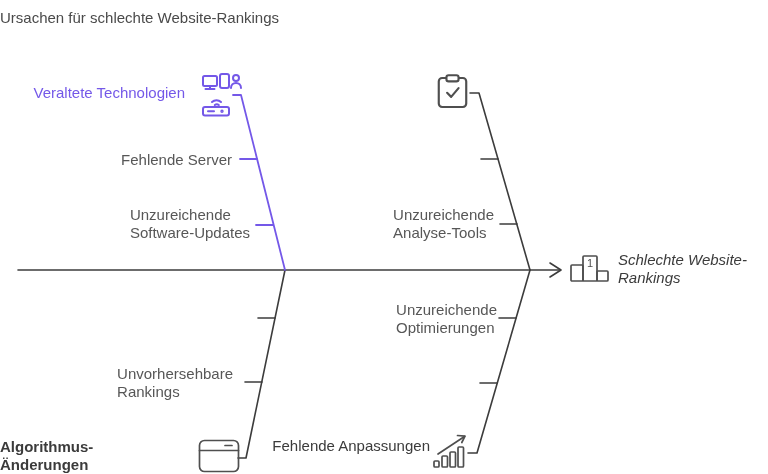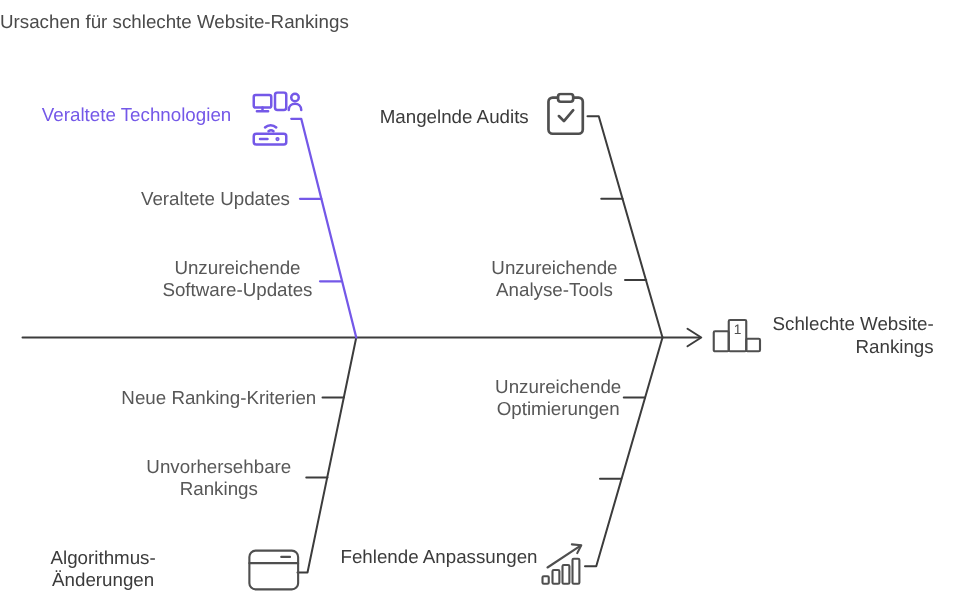--- a/index.html
+++ b/index.html
@@ -2,25 +2,25 @@
 <html><head>
 <meta charset="utf-8">
 <style>
   html,body{margin:0;padding:0;background:#ffffff;}
   .canvas{
     position:relative;width:768px;height:474px;background:#ffffff;overflow:hidden;
     font-family:"Liberation Sans", sans-serif;
   }
   .lbl{
     position:absolute;font-size:15px;line-height:18px;white-space:pre-line;
-    color:#575757;text-align:center;
+    color:#575757;text-align:left;
   }
   .lbl.main{color:#3b3b3b;}
   .lbl.purple{color:#7458e8;}
-  .lbl.left-align{text-align:right;}
+  .lbl.left-align{text-align:left;font-style:italic;}
   .title{
     position:absolute;top:9px;left:0;width:100%;
     font-size:15px;line-height:18px;color:#4a4a4a;
   }
   .icon{position:absolute;display:block;}
   .icon svg{display:block;}
   svg.lines{position:absolute;top:0;left:0;}
 </style>
 </head>
 <body>
@@ -64,45 +64,43 @@
       <circle cx="46" cy="5" r="3"></circle>
       <path d="M41 15 c0-3.2 2.3-5 5-5 c2.7 0 5 1.8 5 5"></path>
       <path d="M22 29 a6.5 6.5 0 0 1 9 0"></path>
       <path d="M24.8 32 a3.2 3.2 0 0 1 4 0"></path>
       <rect x="13" y="34" width="26" height="8.5" rx="2"></rect>
       <path d="M18 38.2 h6"></path>
       <circle cx="32" cy="38.2" r="0.7"></circle>
     </svg>
   </span>
 
-  <div class="lbl" style="right:536px;top:151px;">Veraltete Updates</div>
+  <div class="lbl" style="right:536px;top:151px;">Fehlende Server</div>
 
   <div class="lbl" style="right:518px;top:206px;">Unzureichende
 Software-Updates</div>
 
-  <div class="lbl main" style="right:345px;top:85px;">Mangelnde Audits</div>
 
   <span class="icon" style="left:436px;top:74px;">
     <svg width="33" height="35" viewBox="0 0 24 26" fill="none" stroke="#4f4f4f" stroke-width="1.6" stroke-linecap="round" stroke-linejoin="round">
       <rect x="1.8" y="3" width="20.4" height="21.5" rx="2.5"></rect>
       <rect x="7.5" y="0.9" width="9" height="4.6" rx="1.6" fill="#ffffff"></rect>
       <path d="M8 14 l3 3 l5.5 -6.5"></path>
     </svg>
   </span>
 
 
   <div class="lbl" style="right:274px;top:206px;">Unzureichende
 Analyse-Tools</div>
 
-  <div class="lbl" style="right:515px;top:310px;">Neue Ranking-Kriterien</div>
 
   <div class="lbl" style="right:535px;top:365px;">Unvorhersehbare
 Rankings</div>
 
-  <div class="lbl main" style="right:603px;top:438px;">Algorithmus-Änderungen</div>
+  <div class="lbl main" style="right:603px;top:438px;font-weight:bold;">Algorithmus-Änderungen</div>
 
   <span class="icon" style="left:198px;top:439px;">
     <svg width="42" height="34" viewBox="0 0 42 34" fill="none" stroke="#4f4f4f" stroke-width="1.7" stroke-linecap="round" stroke-linejoin="round">
       <rect x="1.5" y="1.5" width="39" height="31" rx="5"></rect>
       <path d="M1.5 11.5 h39"></path>
       <path d="M27 6.5 h7"></path>
     </svg>
   </span>
 
   <div class="lbl" style="right:271px;top:301px;">Unzureichende

